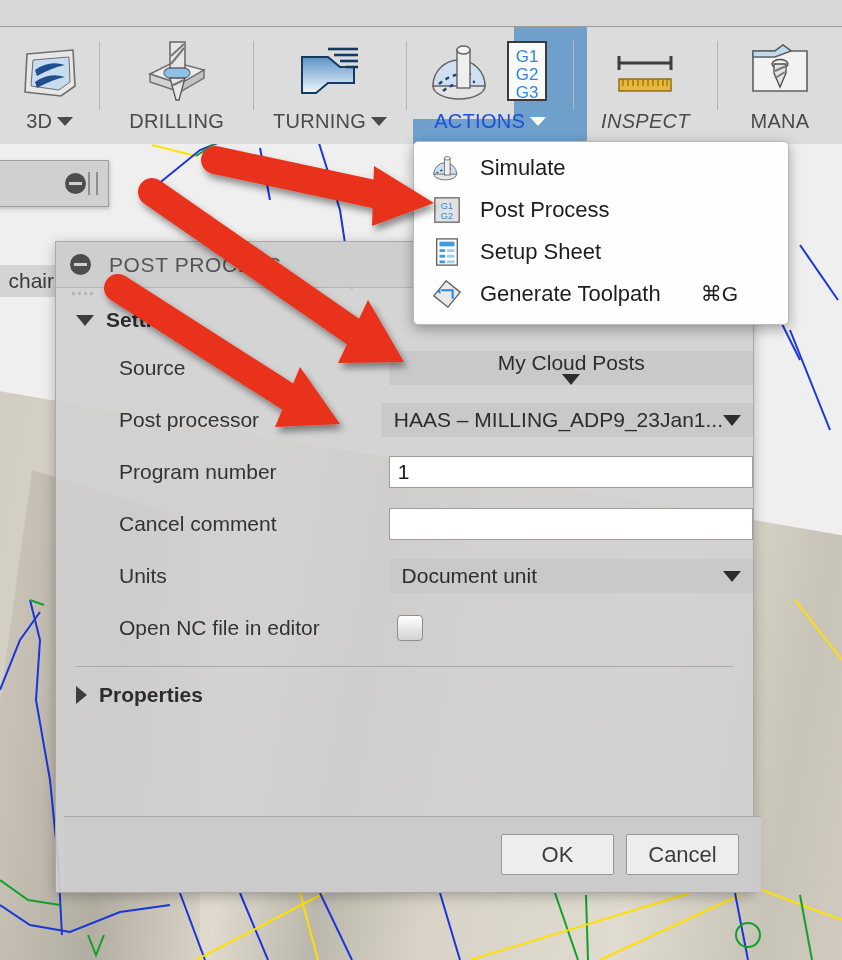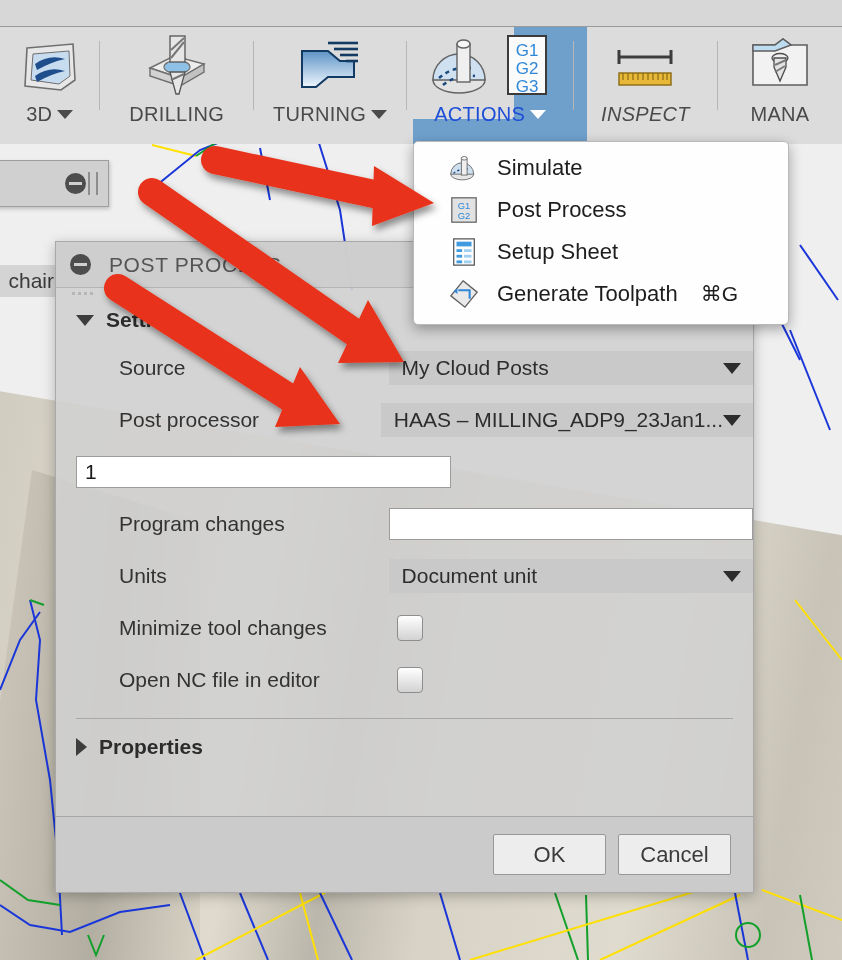--- a/index.html
+++ b/index.html
@@ -18,31 +18,31 @@
     background:linear-gradient(95deg,#d4cfc1,#b3aea2 60%,#d8d3c5);
     clip-path:polygon(30% 0%, 100% 10%, 100% 100%, 0% 100%);}
   svg.paths{position:absolute;inset:0;width:842px;height:960px;}
   
   #topstrip{position:absolute;left:0;top:0;width:842px;height:26px;background:#d7d7d7;border-bottom:1px solid #9a9a9a;}
   #ribbon{position:absolute;left:0;top:27px;width:842px;height:117px;background:#dcdcdc;}
   .tabrow{position:absolute;left:0;top:0;height:117px;width:842px;display:flex;}
   .tab{position:relative;width:auto;display:flex;flex-direction:column;align-items:center;justify-content:flex-end;
        padding:0 10px;box-sizing:border-box;}
   .tabsep{width:1px;background:#b6b6b6;margin:14px 0 34px 0;}
-  .tablabel{font-size:20px;color:#4a4a4a;letter-spacing:.3px;padding-bottom:18px;white-space:nowrap;
+  .tablabel{font-size:20px;color:#4a4a4a;letter-spacing:.3px;padding-bottom:11px;white-space:nowrap;
             display:flex;align-items:center;gap:5px;font-family:"Liberation Sans",sans-serif;}
   .tab.active .tablabel{color:#1d4ed8;}
   .caret{display:inline-block;width:0;height:0;border-left:8px solid transparent;border-right:8px solid transparent;border-top:9px solid #4a4a4a;}
   .tab.active .caret{border-top-color:#fff;}
   .tabicon{height:78px;display:flex;align-items:center;justify-content:center;}
   .active-hl{position:absolute;background:#6fa0cc;}
   
   #menu{position:absolute;left:413px;top:141px;width:374px;height:182px;background:#fefefe;
         border:1px solid #b9b9b9;border-radius:5px;box-shadow:0 4px 13px rgba(0,0,0,.33);}
-  .mitem{height:42px;display:flex;align-items:center;padding-left:33px;gap:16px;}
+  .mitem{height:42px;display:flex;align-items:center;padding-left:16px;gap:16px;}
   .mlabel{font-size:22px;color:#1d1d1d;font-family:"Liberation Sans",sans-serif;}
   .mshort{margin-left:auto;margin-right:50px;font-size:21px;color:#1d1d1d;}
   .micon{width:34px;height:34px;display:flex;align-items:center;justify-content:center;}
   
   #palette{position:absolute;left:-8px;top:160px;width:115px;height:45px;background:#d0d0d0;
            border:1px solid #9e9e9e;box-shadow:1px 2px 4px rgba(0,0,0,.2);}
   .mincircle{width:21px;height:21px;border-radius:50%;background:#4d4d4d;position:absolute;}
   .mincircle:after{content:"";position:absolute;left:4px;top:9px;width:13px;height:3px;background:#d0d0d0;}
   #grip{position:absolute;right:10px;top:11px;width:6px;height:23px;border-left:2px solid #8d8d8d;border-right:2px solid #8d8d8d;}
   
@@ -65,21 +65,21 @@
   .rlabel{font-size:21px;color:#333;width:278px;margin-left:43px;}
   .combo{height:34px;background:#c9c9c9;display:flex;align-items:center;justify-content:space-between;
          padding:0 12px 0 13px;font-size:21px;color:#2d2d2d;box-sizing:border-box;}
   .combo .cv{overflow:hidden;white-space:nowrap;}
   .tri-small{width:0;height:0;border-left:9px solid transparent;border-right:9px solid transparent;border-top:11px solid #2d2d2d;flex:0 0 auto;}
   .textbox{height:32px;background:#fff;border:1px solid #9c9c9c;box-sizing:border-box;
            display:flex;align-items:center;padding-left:8px;font-size:21px;color:#1a1a1a;}
   .chk{width:26px;height:26px;border:1px solid #8d8d8d;border-radius:4px;
        background:linear-gradient(#ffffff,#d2d2d2);box-sizing:border-box;}
   .divider{height:1px;background:#a8a8a8;margin:12px 20px 0 20px;}
-  #footer{position:absolute;left:0;bottom:0;width:100%;height:76px;background:rgba(202,202,202,.95);
+  #footer{position:absolute;left:8px;bottom:0;width:100%;height:76px;background:rgba(202,202,202,.95);
           border-top:1px solid #a8a8a8;display:flex;align-items:center;justify-content:flex-end;gap:12px;padding-right:22px;box-sizing:border-box;}
   .btn{min-width:113px;height:41px;background:#ededed;border:1px solid #979797;border-radius:2px;
        display:flex;align-items:center;justify-content:center;font-size:22px;color:#3b3b3b;box-sizing:border-box;}
   
   #arrows{position:absolute;inset:0;pointer-events:none;}
 </style>
 </head>
 <body>
 
 <div id="viewport">
@@ -286,59 +286,56 @@
 
   <div id="body">
 
     <div class="sect">
       <i class="tri-d"></i>
       <span class="secttitle">Settings</span>
     </div>
 
     <div class="row">
       <div class="rlabel">Source</div>
-      <div class="combo" style="width:375px;">
+      <div class="combo" style="width:375px;flex-direction:column;">
         <span class="cv">My Cloud Posts</span>
         <i class="tri-small"></i>
       </div>
     </div>
 
     <div class="row">
       <div class="rlabel">Post processor</div>
       <div class="combo" style="width:375px;">
         <span class="cv">HAAS – MILLING_ADP9_23Jan1...</span>
         <i class="tri-small"></i>
       </div>
     </div>
 
     <div class="row">
+      <div class="rlabel">Program number</div>
       <div class="textbox" style="width:375px;">
         <span>1</span>
       </div>
     </div>
 
     <div class="row">
-      <div class="rlabel">Program changes</div>
+      <div class="rlabel">Cancel comment</div>
       <div class="textbox" style="width:375px;">
         <span></span>
       </div>
     </div>
 
     <div class="row">
       <div class="rlabel">Units</div>
       <div class="combo" style="width:375px;">
         <span class="cv">Document unit</span>
         <i class="tri-small"></i>
       </div>
     </div>
 
-    <div class="row">
-      <div class="rlabel">Minimize tool changes</div>
-      <div class="chk"></div>
-    </div>
 
     <div class="row">
       <div class="rlabel">Open NC file in editor</div>
       <div class="chk"></div>
     </div>
 
     <div class="divider"></div>
 
     <div class="sect" style="padding-top:16px;">
       <i class="tri-r"></i>

